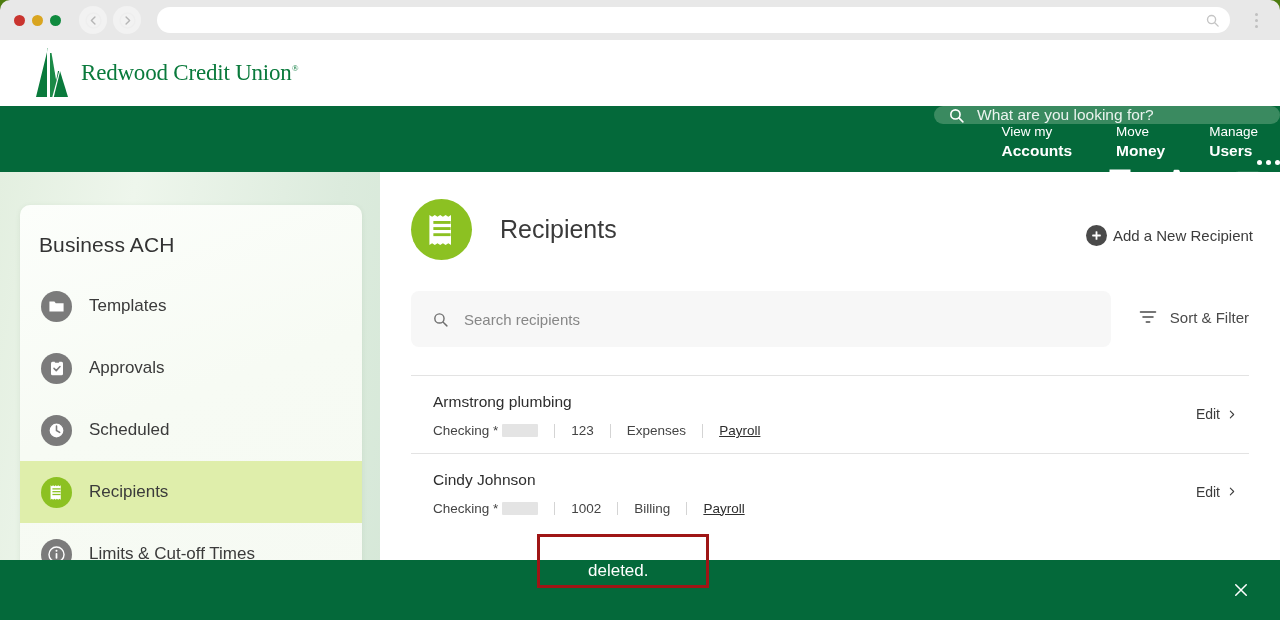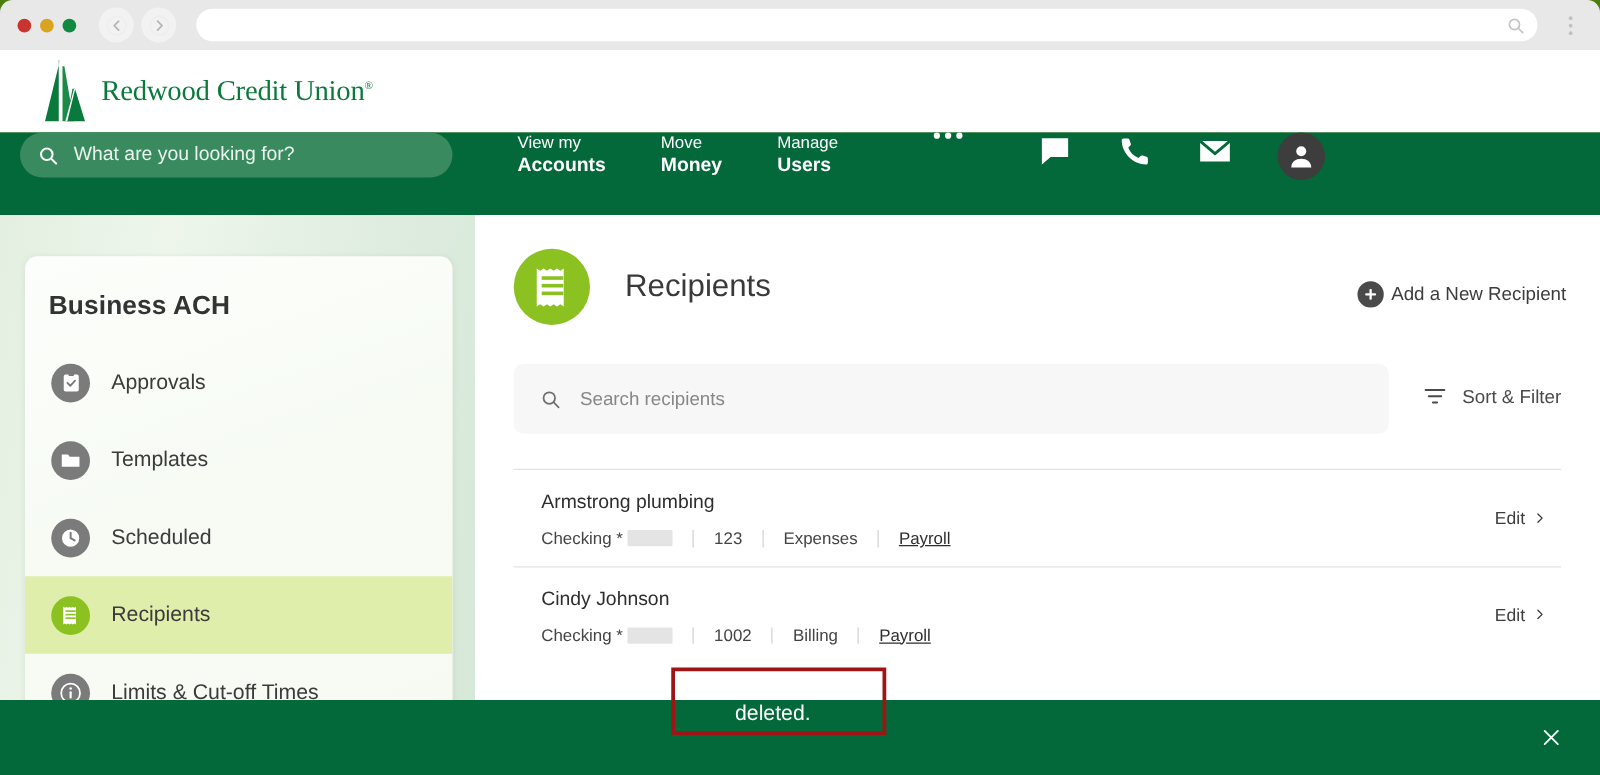--- a/index.html
+++ b/index.html
@@ -42,21 +42,21 @@
   .logo-wrap { display:flex; align-items:center; gap:11px; }
   .logo-name {
     font-family:"Liberation Serif", serif;
     font-size:23px; color:#0a7a3c; letter-spacing:-0.2px; font-weight:400;
   }
   .logo-name sup { font-size:9px; vertical-align:super; }
 
   
   .greennav {
     position:absolute; top:106px; left:0; width:1280px; height:66px;
-    background:#04693a; display:flex; align-items:flex-start;
+    background:#04693a; display:flex; align-items:flex-end;flex-direction:column;
   }
   .search-pill {
     margin-left:16px; width:346px; height:36px; border-radius:18px;
     background:#3a8a60; display:flex; align-items:center; padding:0 14px; gap:12px;
   }
   .search-pill .ph { color:#eaf3ee; font-size:15.5px; }
   .nav-links { display:flex; align-items:center; margin-left:30px; gap:0; }
   .nav-link { color:#fff; padding:0 22px; line-height:1.25; }
   .nav-link .l1 { font-size:13.5px; font-weight:400; display:block; }
   .nav-link .l2 { font-size:15.5px; font-weight:700; display:block; }
@@ -76,21 +76,21 @@
     background:linear-gradient(100deg,#e3efe0 0%, #eef6ec 30%, #dcebdd 75%, #d6e8d8 100%);
   }
   .side-card {
     position:absolute; left:20px; top:33px; width:342px; height:430px;
     background:linear-gradient(160deg,#fcfefb 0%, #f7fbf4 45%, #f6faf3 100%);
     border-radius:10px 10px 0 0;
     box-shadow:0 1px 5px rgba(90,120,90,.12);
     overflow:hidden;
   }
   .side-title {
-    font-size:21px; font-weight:700; color:#333; padding:28px 0 0 19px; letter-spacing:.1px;
+    font-size:21px; font-weight:400; color:#333; padding:28px 0 0 19px; letter-spacing:.1px;
   }
   .side-list { margin-top:18px; }
   .side-item {
     height:62px; display:flex; align-items:center; padding-left:21px; gap:17px;
   }
   .side-item.active { background:#dfeeab; }
   .side-item .lbl { font-size:17px; color:#3b3b3b; }
   .ico-circle {
     width:31px; height:31px; border-radius:50%; background:#7b7b7b;
     display:flex; align-items:center; justify-content:center; flex:0 0 auto;
@@ -273,36 +273,36 @@
 
   <div class="body-area">
 
     <div class="side-col">
       <div class="side-card">
         <div class="side-title">Business ACH</div>
         <div class="side-list">
 
           <div class="side-item">
             <span class="ico-circle">
+              <svg width="17" height="17" viewBox="0 0 24 24" fill="#ffffff">
+                  <path d="M2 5h7l2 2.5h11V19H2z"></path>
+                </svg>
+            </span>
+            <span class="lbl">Templates</span>
+          </div>
+
+          <div class="side-item">
+            <span class="ico-circle">
               <svg width="18" height="18" viewBox="0 0 24 24" fill="none">
                   <rect x="4" y="3.5" width="16" height="18" rx="2" fill="#ffffff"></rect>
                   <rect x="9" y="1.5" width="6" height="3.5" rx="1" fill="#7b7b7b"></rect>
                   <path d="M8 12.5l3 3 5-5.5" stroke="#7b7b7b" stroke-width="2" fill="none" stroke-linecap="round" stroke-linejoin="round"></path>
                 </svg>
             </span>
             <span class="lbl">Approvals</span>
-          </div>
-
-          <div class="side-item">
-            <span class="ico-circle">
-              <svg width="17" height="17" viewBox="0 0 24 24" fill="#ffffff">
-                  <path d="M2 5h7l2 2.5h11V19H2z"></path>
-                </svg>
-            </span>
-            <span class="lbl">Templates</span>
           </div>
 
           <div class="side-item">
             <span class="ico-circle">
               <svg width="19" height="19" viewBox="0 0 24 24">
                   <circle cx="12" cy="12" r="9.5" fill="#ffffff"></circle>
                   <circle cx="12" cy="12" r="9.5" fill="none" stroke="#7b7b7b" stroke-width="1.6"></circle>
                   <path d="M12 6.5V12l4 2.3" stroke="#7b7b7b" stroke-width="2" fill="none" stroke-linecap="round"></path>
                 </svg>
             </span>

